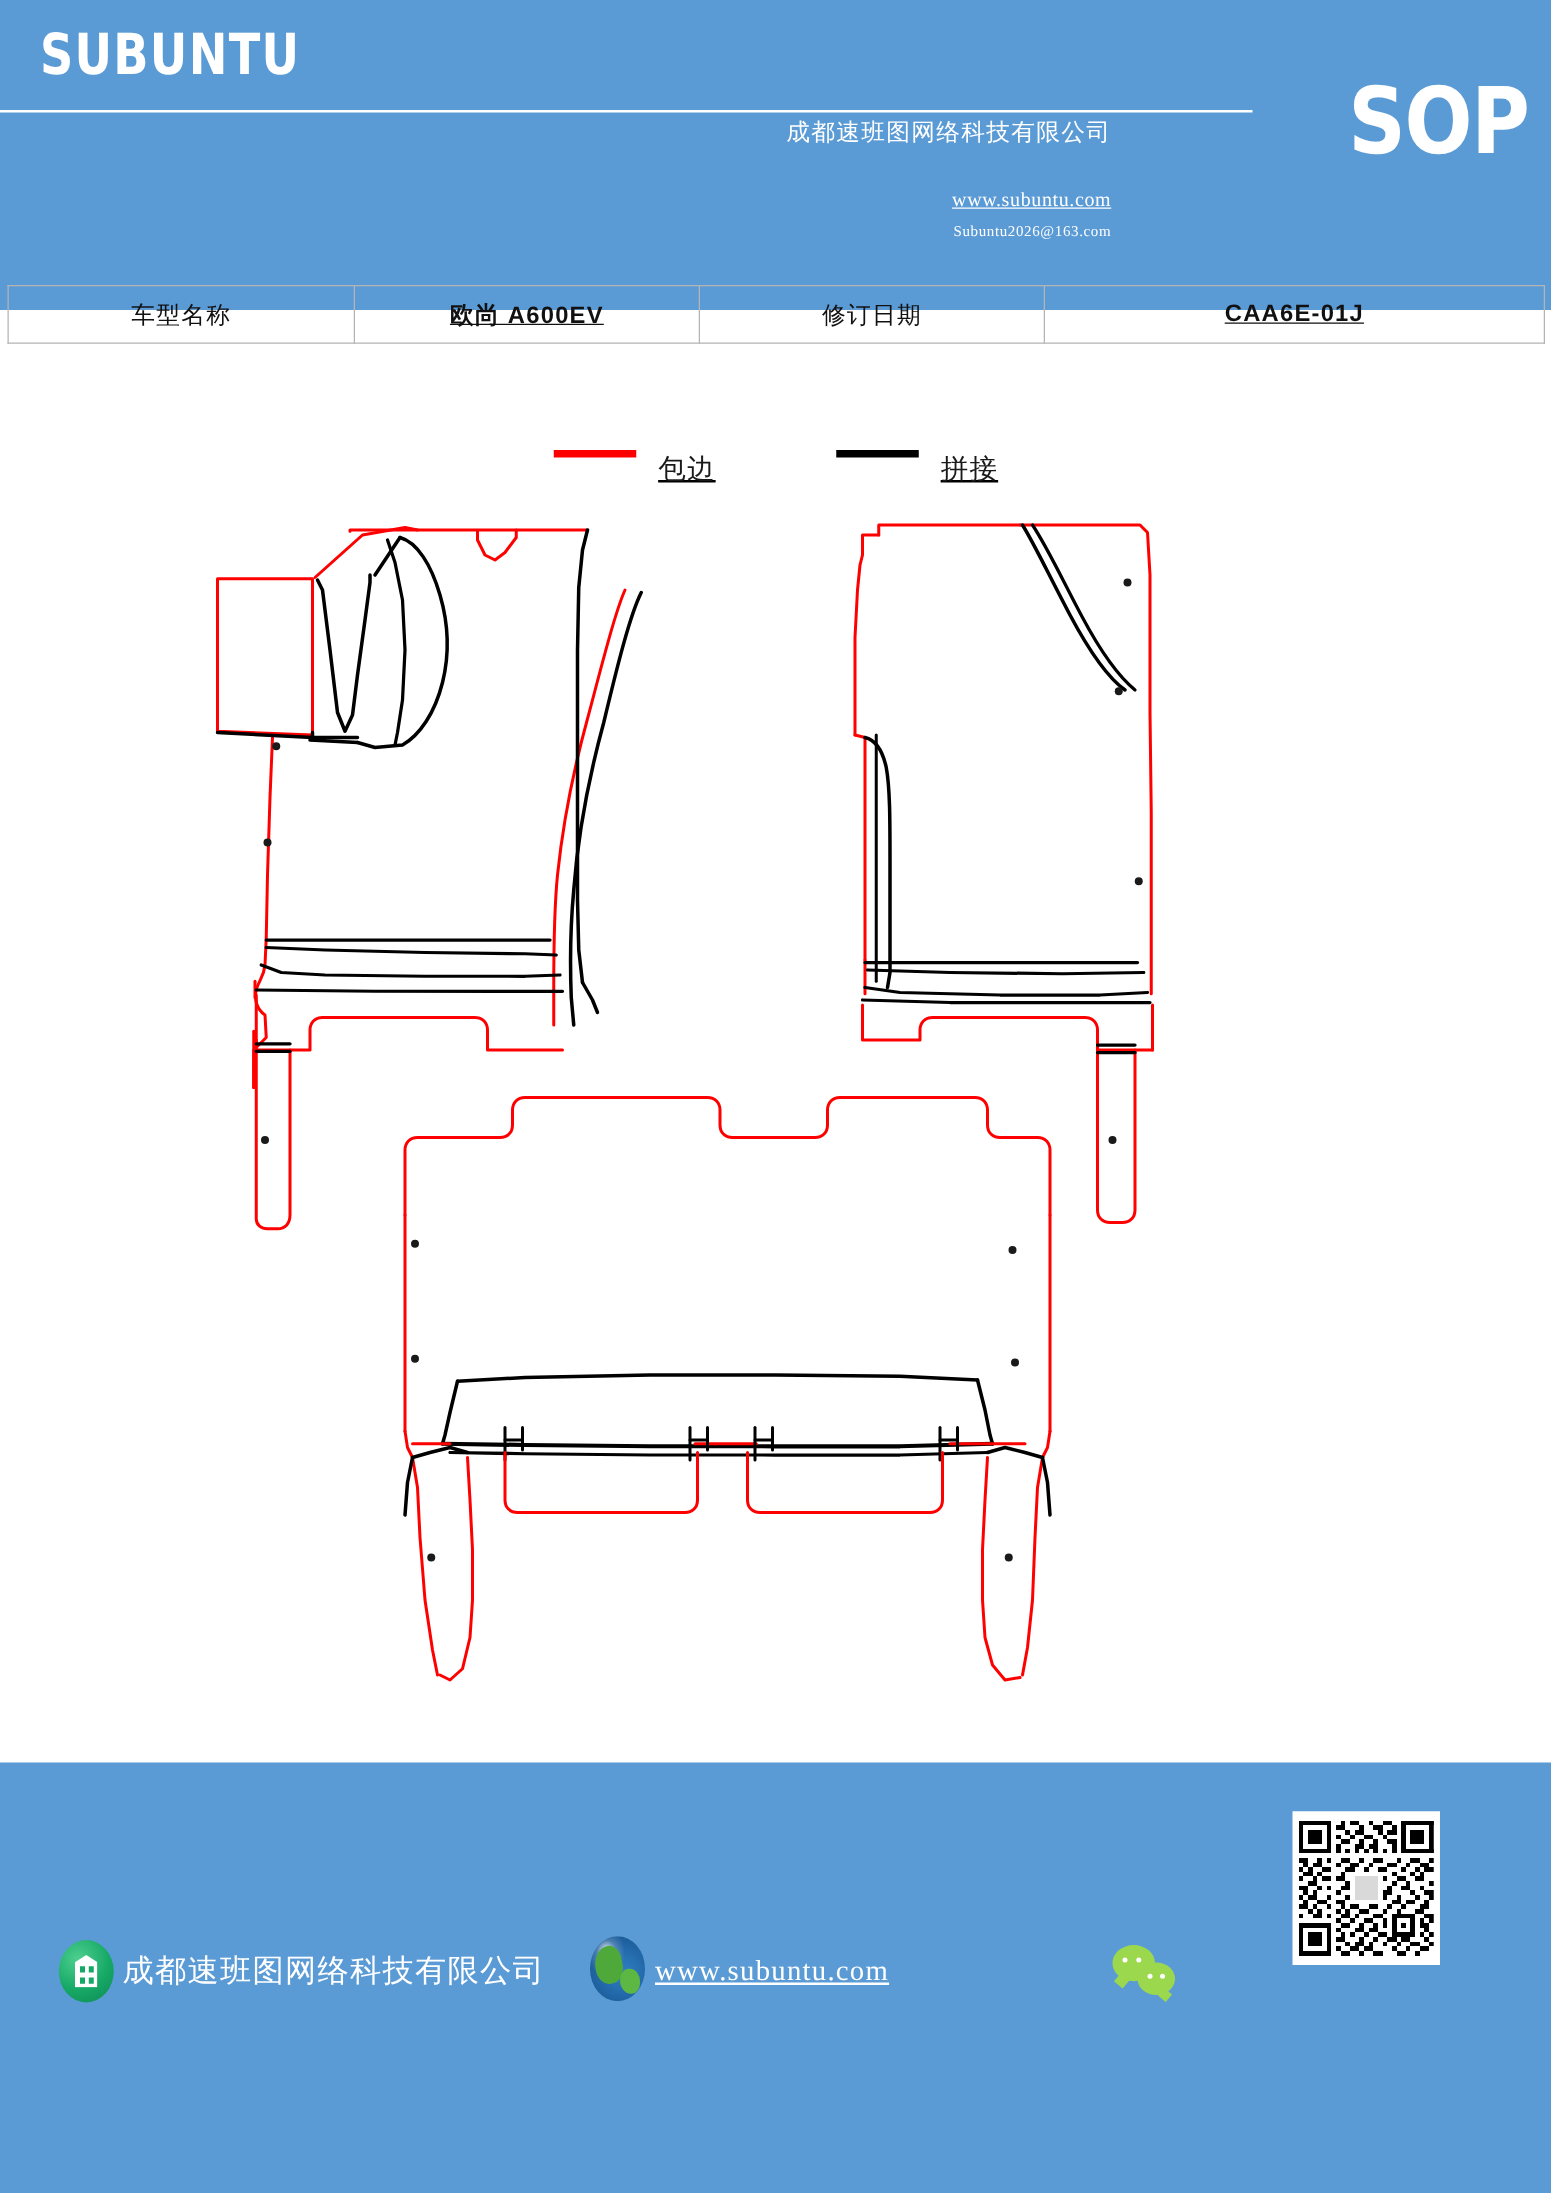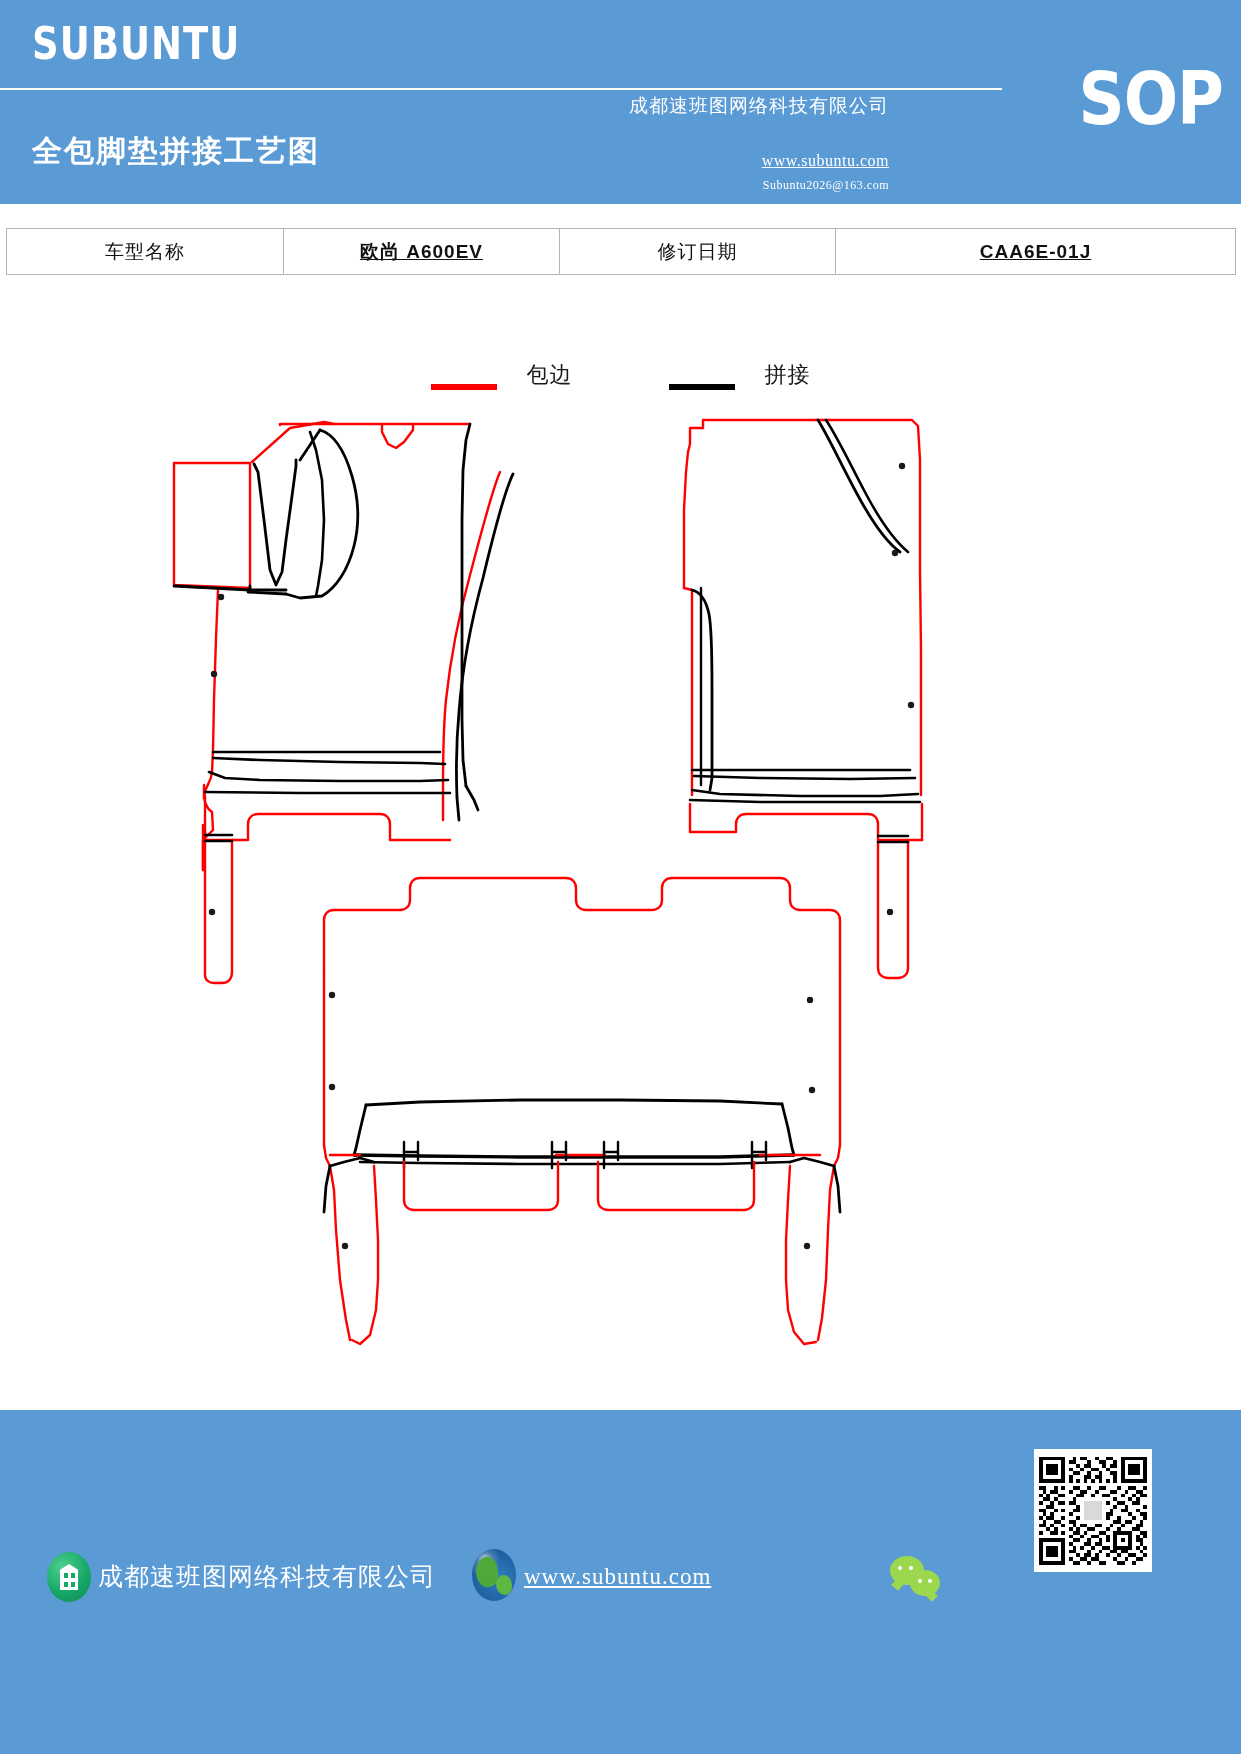--- a/index.html
+++ b/index.html
@@ -9,21 +9,21 @@
     background: #ffffff;
     font-family: "Liberation Serif", "DejaVu Serif", serif;
     overflow: hidden;
     position: relative;
   }
 
   
   .header {
     position: relative;
     width: 1241px;
-    height: 204px;
+    height: 248px;
     background: #5B9BD5;
   }
   .brand {
     position: absolute;
     left: 32px;
     top: 18px;
     font-family: "DejaVu Sans", sans-serif;
     font-weight: bold;
     font-size: 37px;
     letter-spacing: 1px;
@@ -121,21 +121,21 @@
   .legend {
     position: absolute;
     left: 0;
     top: 360px;
     width: 1241px;
     display: flex;
     justify-content: center;
     gap: 96px;
     align-items: center;
   }
-  .legend-item { display: flex; align-items: flex-end; gap: 30px; }
+  .legend-item { display: flex; align-items: flex-start; gap: 18px; text-decoration: underline; }
   .legend-swatch { width: 66px; height: 6px; display: block; }
   .legend-label { font-size: 22px; color: #1a1a1a; letter-spacing: 1px; }
 
   
   .drawing-area {
     position: absolute;
     left: 0;
     top: 400px;
     width: 1241px;
     height: 1000px;
@@ -265,21 +265,20 @@
   }
   .f-qr svg { display: block; }
 </style>
 </head>
 <body>
 
 <div class="header">
   <div class="brand">SUBUNTU</div>
   <div class="header-rule"></div>
   <div class="company-name-hdr">成都速班图网络科技有限公司</div>
-  <div class="doc-title">全包脚垫拼接工艺图</div>
   <div class="hdr-web">www.subuntu.com</div>
   <div class="hdr-mail">Subuntu2026@163.com</div>
   <div class="sop-badge">SOP</div>
 </div>
 
 <table class="info-table">
   <tbody>
     <tr>
       <td class="col-a">车型名称</td>
       <td class="col-b val-cell">欧尚 A600EV</td>

